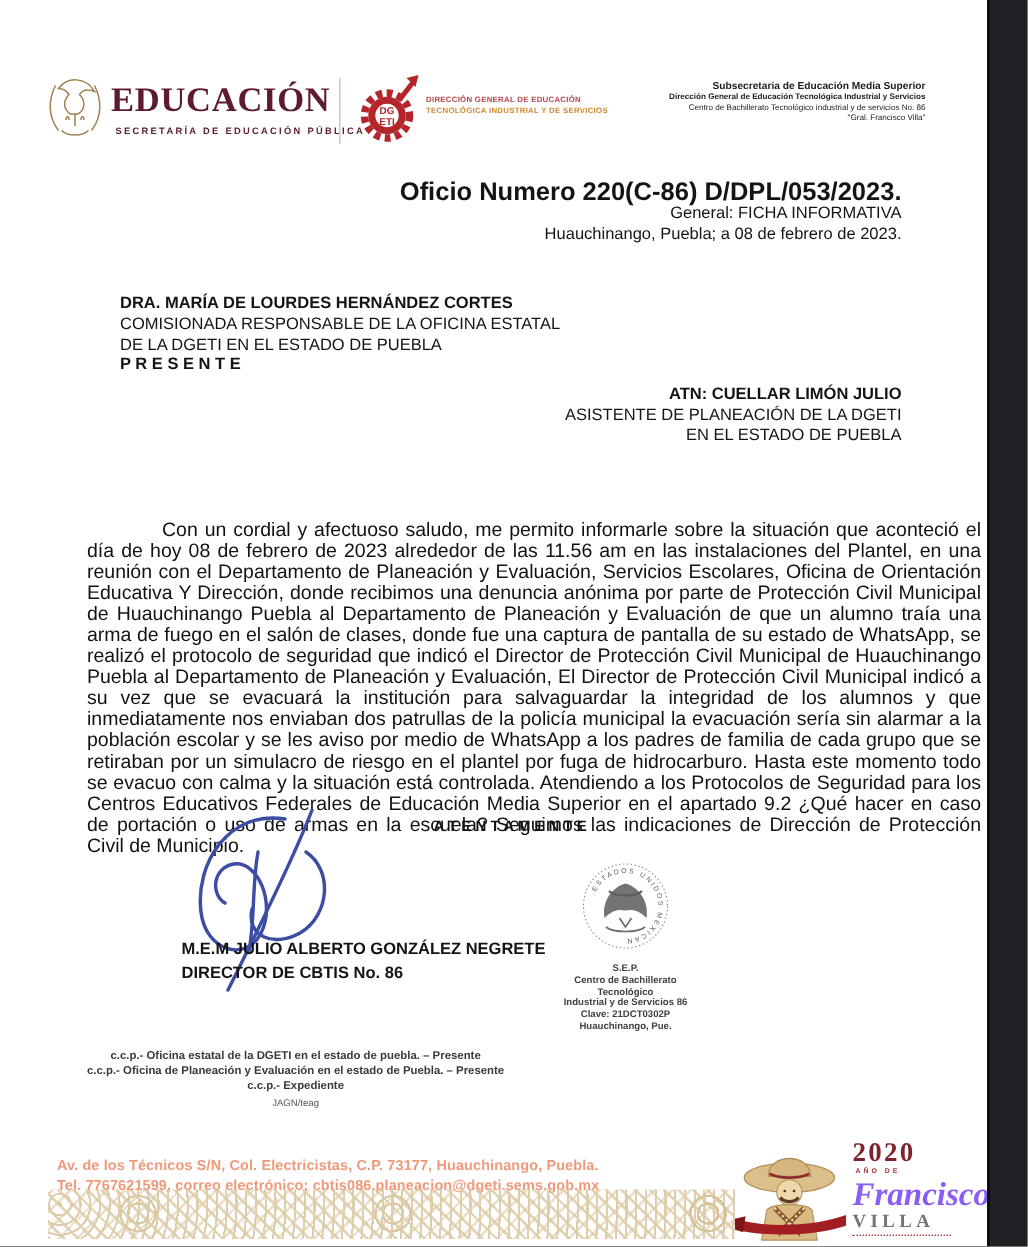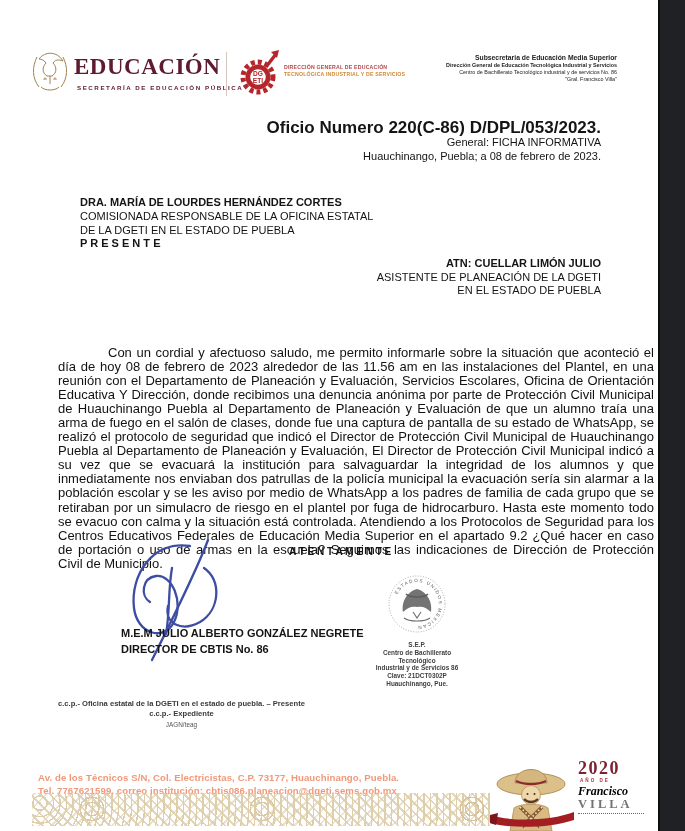--- a/index.html
+++ b/index.html
@@ -64,21 +64,21 @@
       repeating-linear-gradient(45deg, rgba(214,194,152,.75) 0 1.8px, transparent 1.8px 6.8px),
       repeating-linear-gradient(-45deg, rgba(214,194,152,.55) 0 1.8px, transparent 1.8px 8.6px);}
 
   
   #villa{left:490px;top:757px;width:170px;height:74px;display:flex;align-items:flex-start;}
   #villa-text{margin-left:4px;padding-top:2px;line-height:1;}
   .v-year{font-family:"Liberation Serif",serif;font-weight:bold;font-size:18px;
           color:#7e2230;letter-spacing:1.5px;}
   .v-ano{font-size:4.6px;font-weight:bold;letter-spacing:2px;color:#a8323a;margin:2px 0 1px 2px;}
   .v-name{font-family:"Liberation Serif",serif;font-style:italic;font-weight:bold;
-          font-size:12px;color:#000000;}
+          font-size:22px;color:#8b5cf6;}
   .v-sur{font-family:"Liberation Serif",serif;font-weight:bold;font-size:12.5px;
          letter-spacing:3px;color:#737373;margin-top:1px;}
   .v-sub{width:66px;border-top:1.5px dotted #b04a44;margin-top:3px;}
 </style>
 </head>
 <body>
 
 <div id="stage">
 
   <div class="abs" style="left:30px;top:44px;">
@@ -178,27 +178,28 @@
     </div>
   </div>
 
   <div class="abs" id="signer">
     <div>M.E.M JULIO ALBERTO GONZÁLEZ NEGRETE</div>
     <div>DIRECTOR DE CBTIS No. 86</div>
   </div>
 
   <div class="abs" id="ccp">
     <div>c.c.p.- Oficina estatal de la DGETI en el estado de puebla. – Presente</div>
+    <div>c.c.p.- Oficina de Planeación y Evaluación en el estado de Puebla. – Presente</div>
     <div>c.c.p.- Expediente</div>
     <div class="ref">JAGN/teag</div>
   </div>
 
   <div class="abs" id="addr">
     <div>Av. de los Técnicos S/N, Col. Electricistas, C.P. 73177, Huauchinango, Puebla.</div>
-    <div>Tel. 7767621599, correo institución: cbtis086.planeacion@dgeti.sems.gob.mx</div>
+    <div>Tel. 7767621599, correo electrónico: cbtis086.planeacion@dgeti.sems.gob.mx</div>
   </div>
 
   <div class="abs" id="band"></div>
 
   <div class="abs" id="villa">
     <svg width="84" height="74" viewBox="0 0 84 74">
       <ellipse cx="41" cy="27" rx="34" ry="11" fill="#dcc08a" stroke="#b3905a" stroke-width="1"></ellipse>
       <path d="M25,26 C25,8 57,8 57,26 Z" fill="#d4b67e" stroke="#b3905a" stroke-width="1"></path>
       <path d="M26,24 C34,28 48,28 56,24" fill="none" stroke="#8c2a2e" stroke-width="2"></path>
       <circle cx="41" cy="38" r="9.5" fill="#eed7ab" stroke="#b3905a" stroke-width=".8"></circle>

